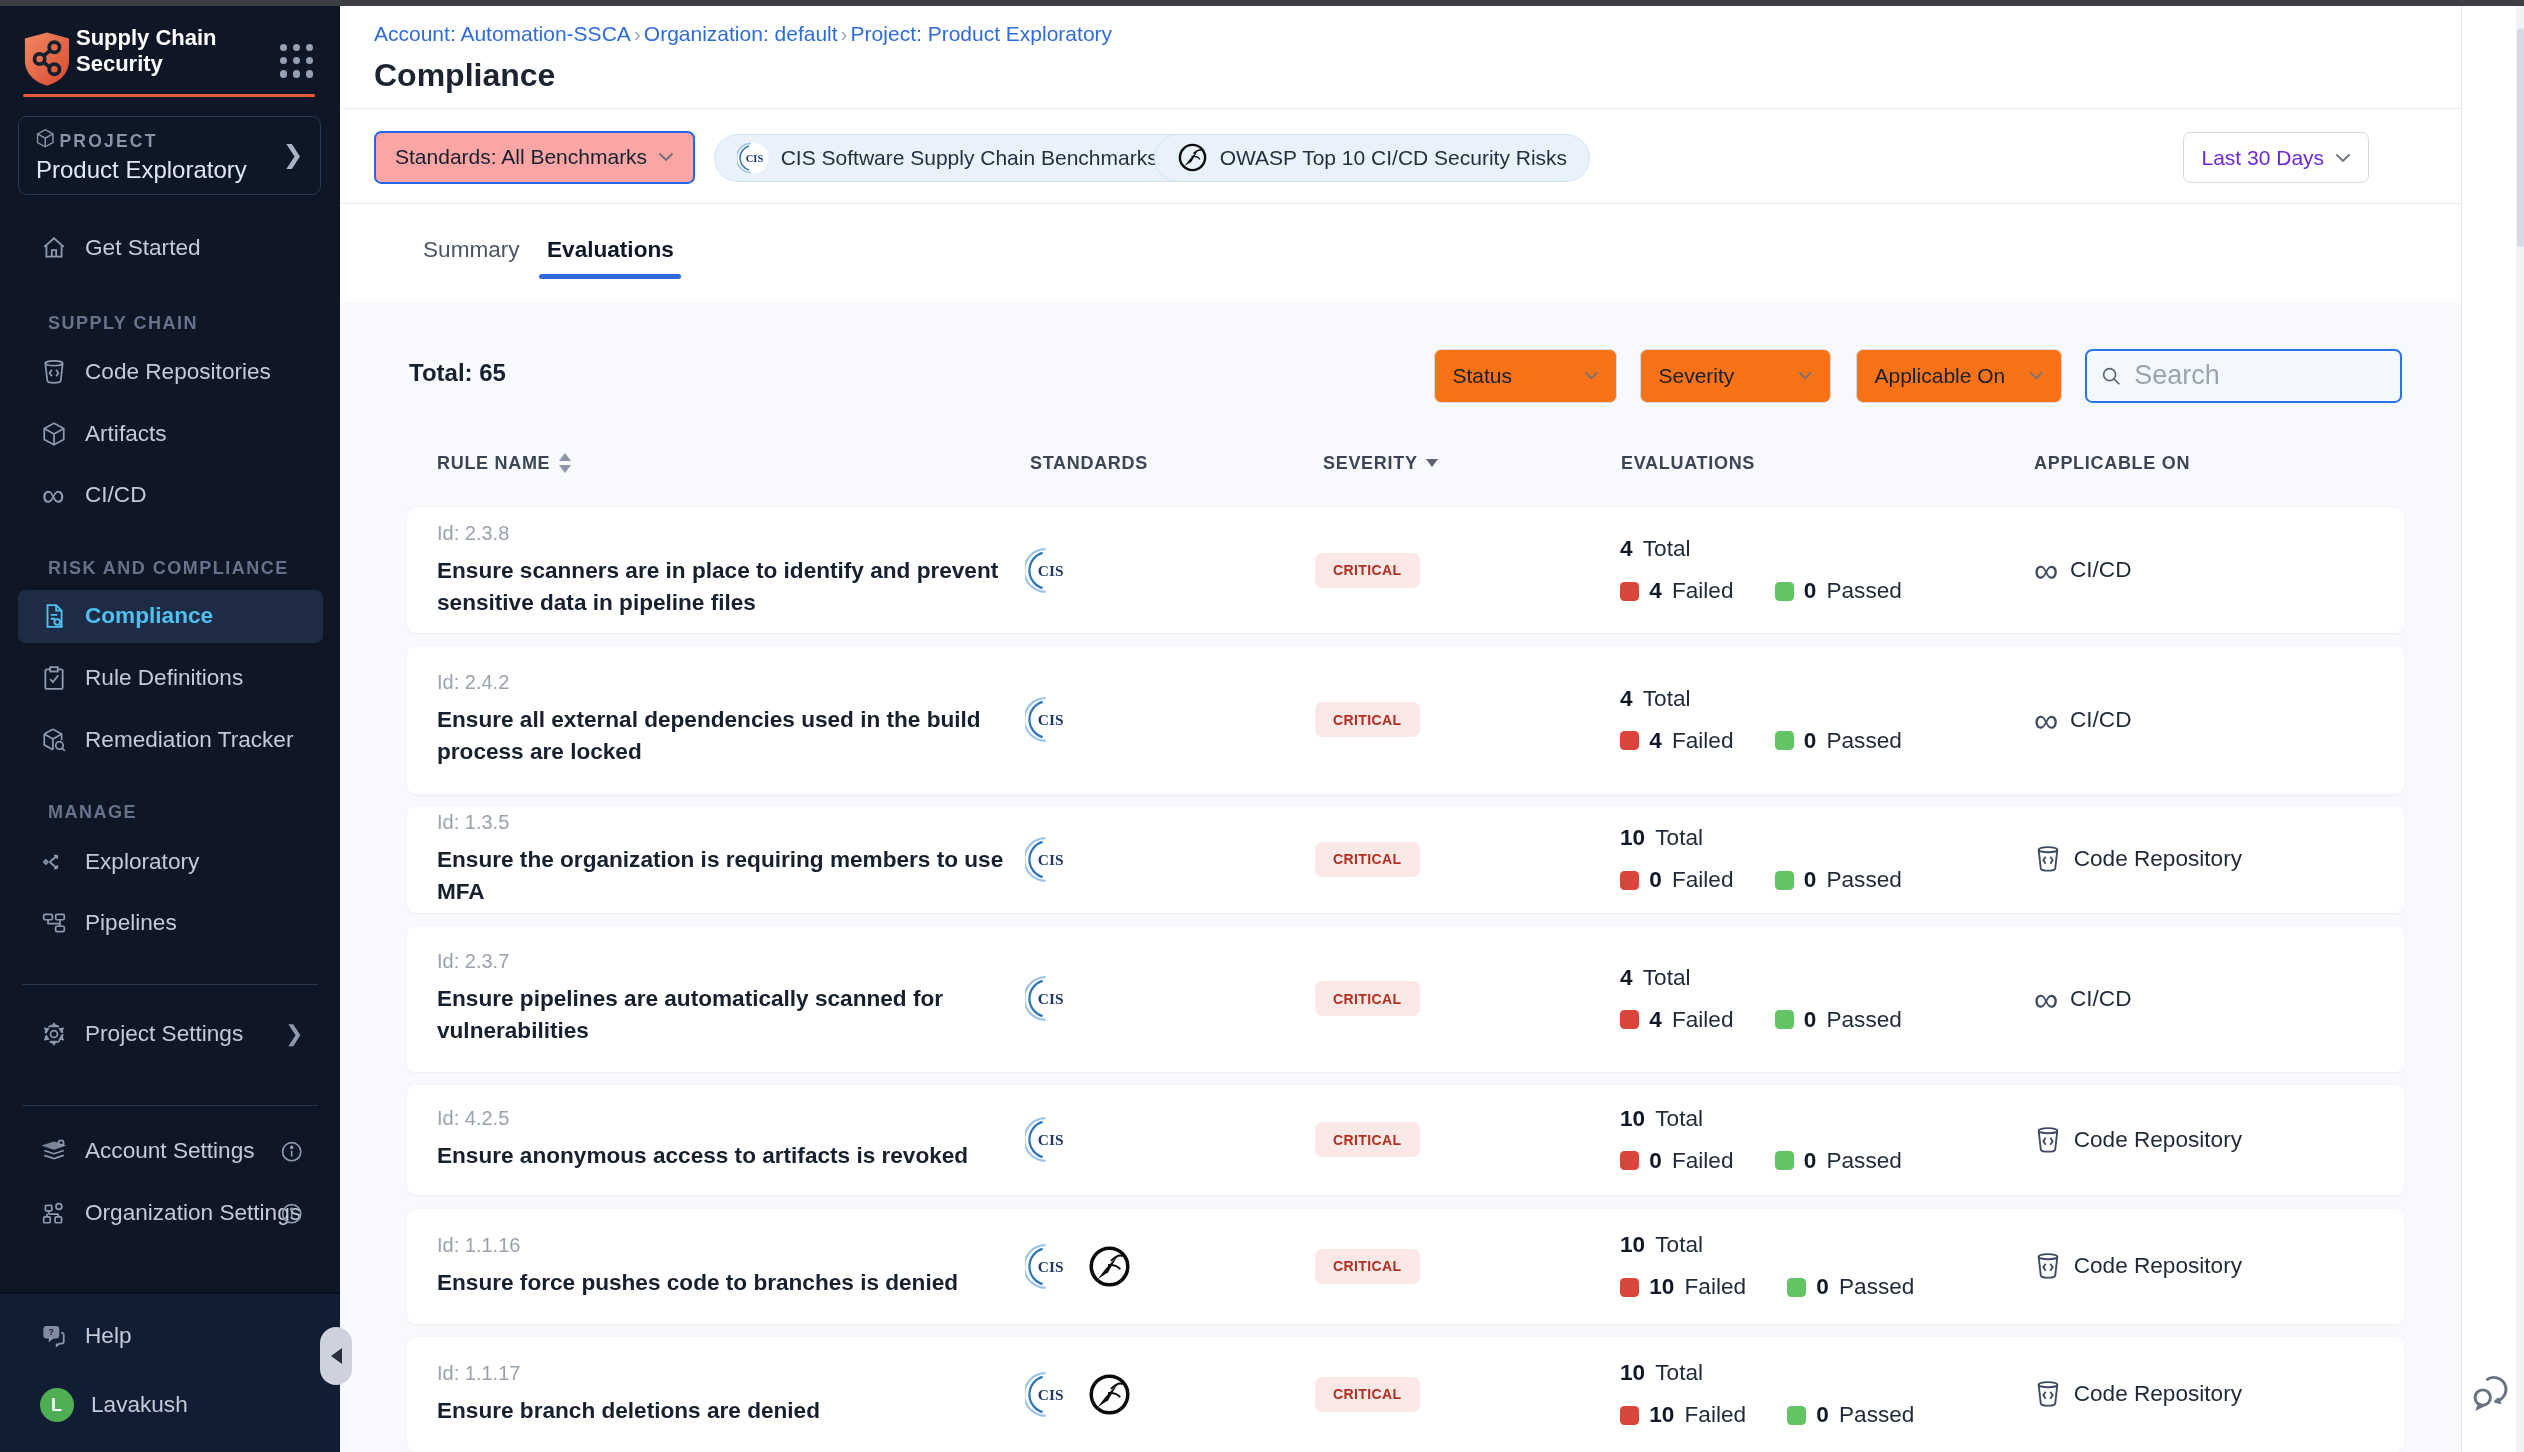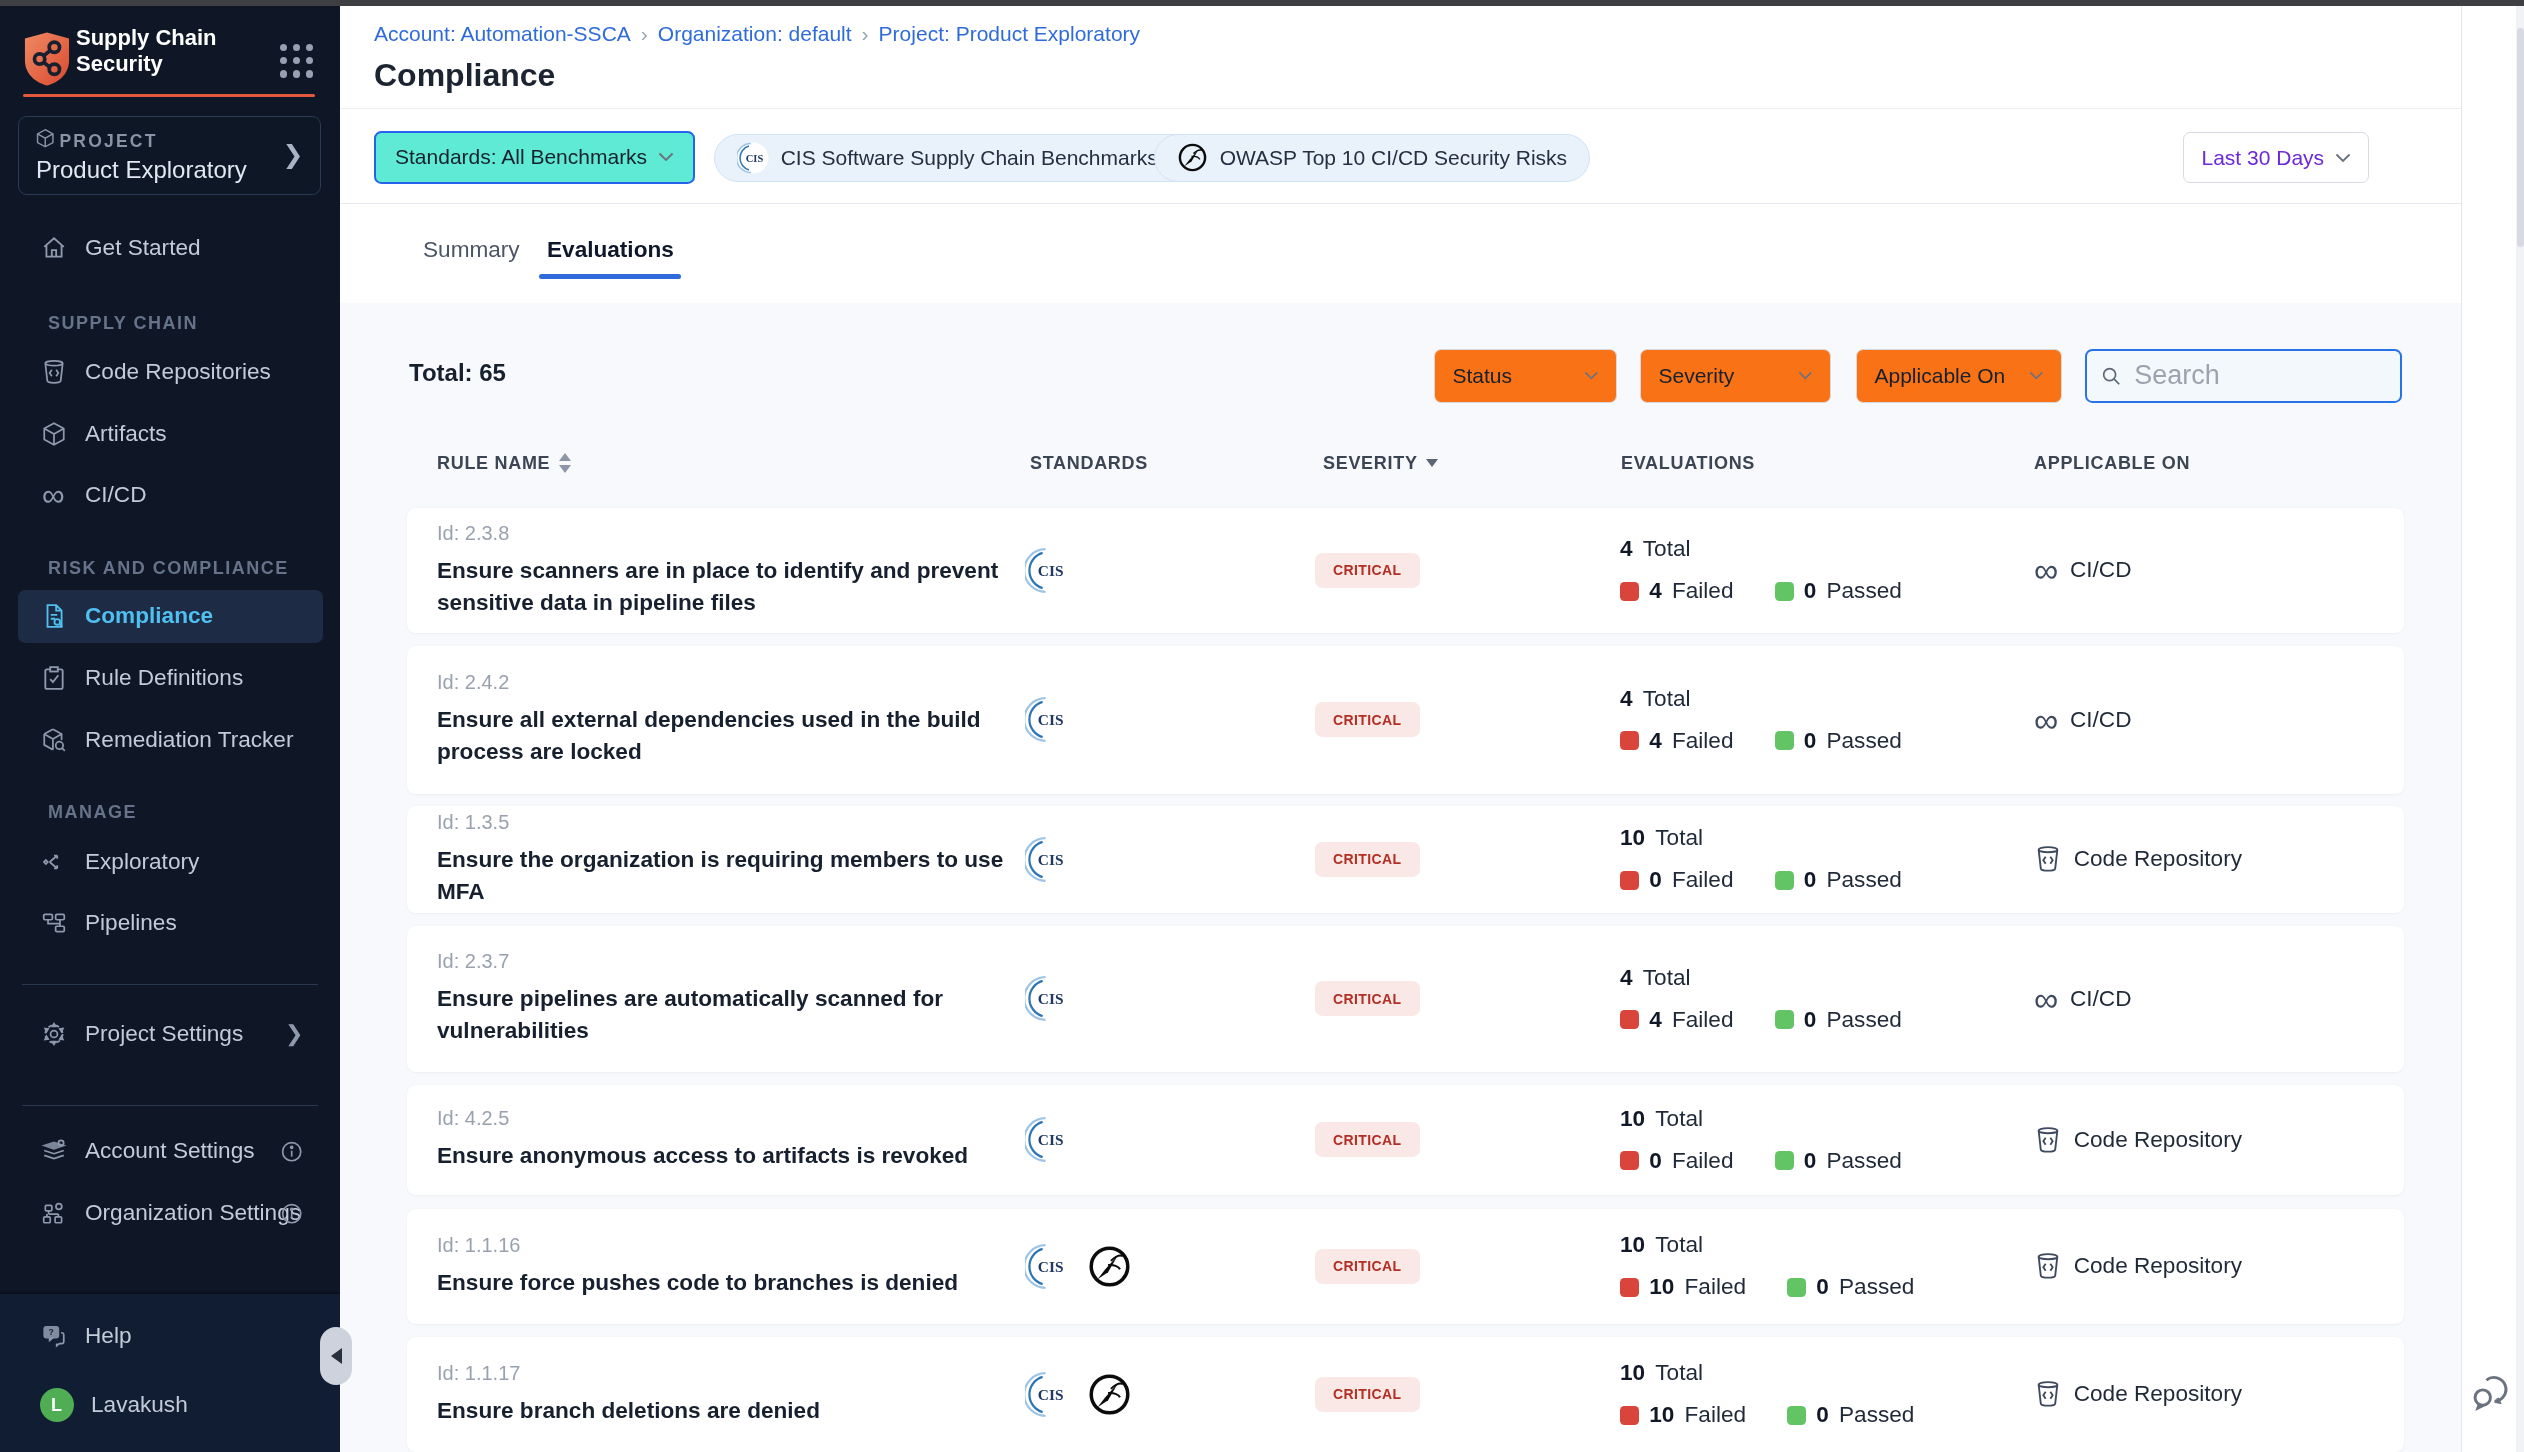--- a/index.html
+++ b/index.html
@@ -25,26 +25,26 @@
   .ssection{position:absolute;left:48px;font-size:18px;letter-spacing:1.5px;color:#66738a;font-weight:600;}
   .sdivider{position:absolute;left:22px;right:22px;height:1.5px;background:#2a3750;}
   .srow .right-ic{position:absolute;right:19px;color:#8e99ad;}
   #side-bottom{left:0;right:0;bottom:0;height:159px;background:#111d33;border-top:2.2px solid rgba(0,0,0,.45);}
   #avatar{width:34px;height:34px;border-radius:50%;background:#4fae54;color:#fff;display:flex;align-items:center;justify-content:center;font-size:18px;font-weight:700;flex:0 0 34px;}
   #collapse-handle{left:320px;top:1327px;width:32px;height:58px;background:#cdd2dc;border-radius:16px;z-index:60;display:flex;align-items:center;justify-content:center;cursor:pointer;}
   #collapse-handle i{width:0;height:0;border-top:8px solid transparent;border-bottom:8px solid transparent;border-right:11.7px solid #28303d;}
   .inf{font-size:32px;line-height:22px;color:#8e99ad;font-weight:400;}
   
   #main{left:340px;top:5.8px;width:2121px;height:1447px;background:#ffffff;}
-  #breadcrumb{left:34px;top:16px;font-size:21px;color:#9aa3b2;display:flex;gap:10px;align-items:center;}
+  #breadcrumb{left:34px;top:16px;font-size:21px;color:#9aa3b2;display:flex;gap:3px;align-items:center;}
   #breadcrumb a{color:#2f6bdb;text-decoration:none;cursor:pointer;}
   #page-title{left:34px;top:51px;font-size:32px;font-weight:700;color:#1b2430;}
   #main-header{left:0;top:0;right:0;height:102px;border-bottom:1.5px solid #eceef3;}
   #filterbar{left:0;top:103px;right:0;height:94px;border-bottom:1.5px solid #e6e9ef;}
-  #standards-dd{left:34px;top:22px;width:321px;height:53px;border:2.2px solid #2563eb;border-radius:7.3px;display:flex;align-items:center;justify-content:space-between;padding:0 19px;font-size:21px;color:#16202e;cursor:pointer;background:#5eead4;box-sizing:border-box;}
+  #standards-dd{left:34px;top:22px;width:321px;height:53px;border:2.2px solid #2563eb;border-radius:7.3px;display:flex;align-items:center;justify-content:space-between;padding:0 19px;font-size:21px;color:#16202e;cursor:pointer;background:#fca5a5;box-sizing:border-box;}
   .chip{position:absolute;top:25px;height:48px;border-radius:25px;background:#e9f2fb;border:1.5px solid #d3e3f6;display:flex;align-items:center;gap:11.7px;padding:0 22px;font-size:21px;color:#243041;box-sizing:border-box;cursor:pointer;}
   #chip-cis{left:374px;}
   #chip-owasp{left:814px;}
   #date-dd{left:1843px;top:23.4px;width:186px;height:51px;border:1.5px solid #d6d9e0;border-radius:7.3px;display:flex;align-items:center;justify-content:space-between;padding:0 17.5px;font-size:21px;color:#6d28d9;cursor:pointer;background:#fff;box-sizing:border-box;}
   .tab{position:absolute;top:231px;font-size:22.6px;color:#4b5563;cursor:pointer;}
   .tab.active{color:#0f172a;font-weight:700;}
   #tab-underline{left:199px;top:268px;width:142px;height:5.1px;border-radius:2.9px;background:#2f6bdb;}
   #panel{left:0;top:297px;right:0;bottom:0;background:#f7f9fc;}
   #total-count{left:69px;top:56px;font-size:24px;font-weight:700;color:#16202e;}
   .ctrl{position:absolute;top:46px;height:54px;background:#f97316;border:1.5px solid #d6d9e0;border-radius:7.3px;display:flex;align-items:center;justify-content:space-between;padding:0 17.5px;font-size:21px;color:#16202e;cursor:pointer;box-sizing:border-box;}

